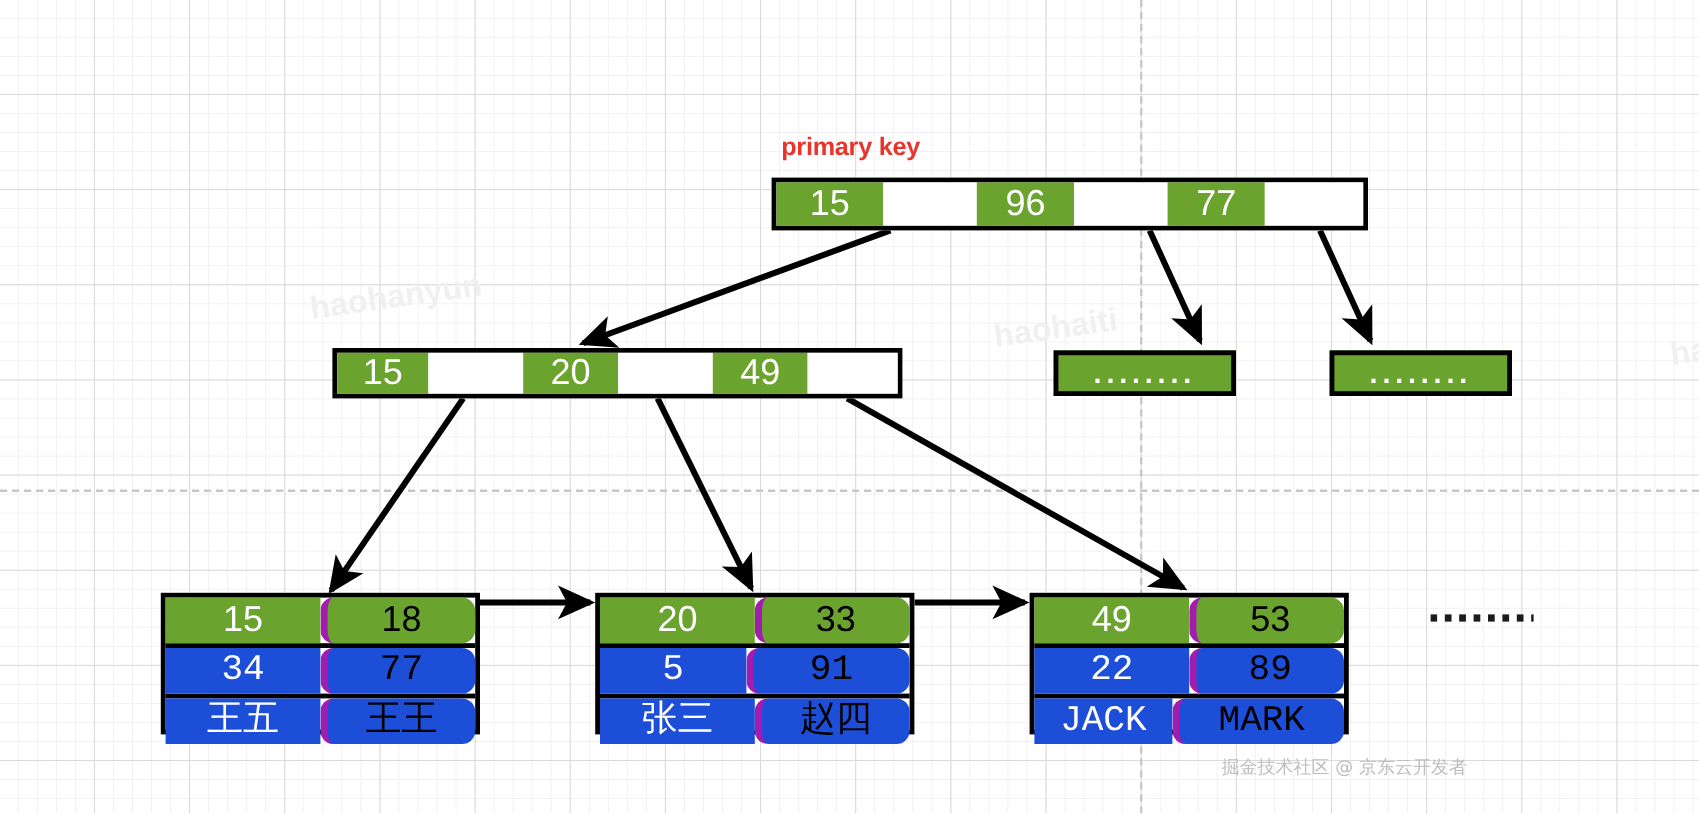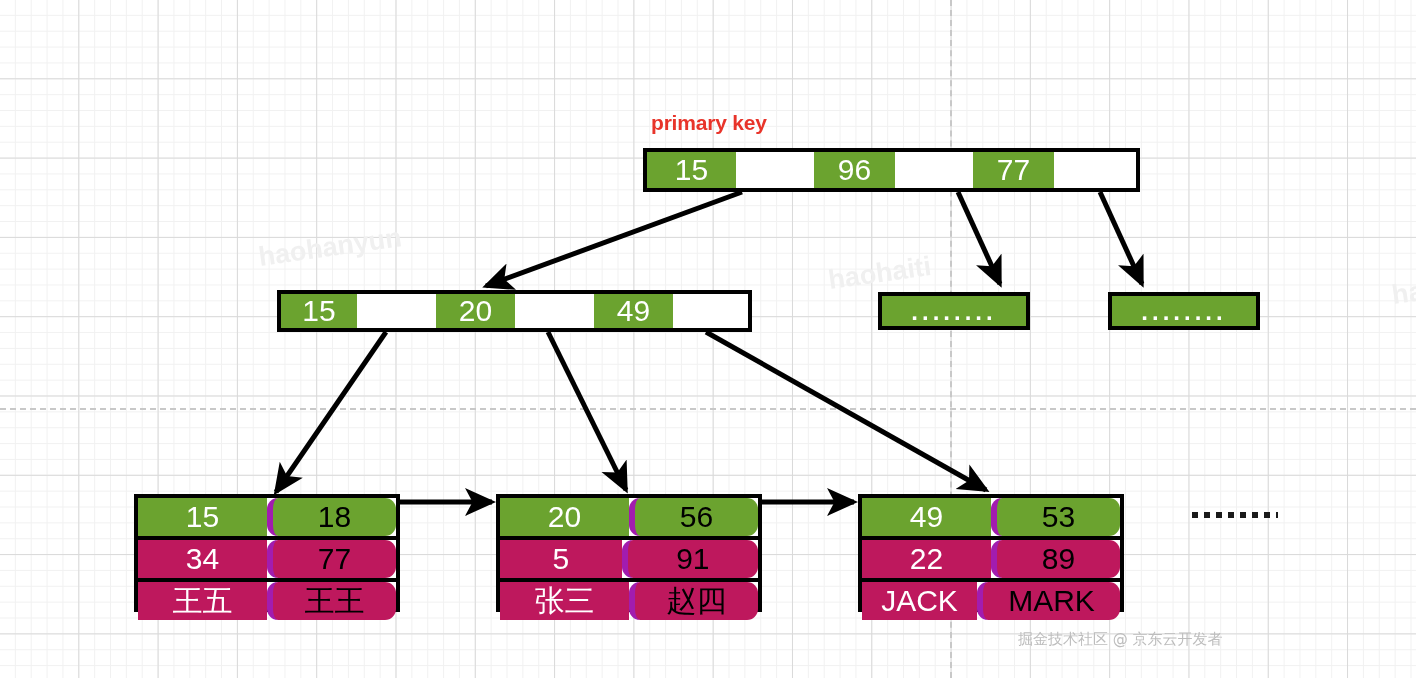--- a/index.html
+++ b/index.html
@@ -150,21 +150,22 @@
     white-space: nowrap;
   }
   .leaf .row .c + .c {
     border-left: 6px solid #a21caf;
     border-radius: 11px;
   }
   .leaf .row.key-row .c {
     background: #6ba32f;
   }
   .leaf .row.data-row .c {
-    background: #be185d;
+    background: #1d4ed8;
+    font-family: Liberation Mono, monospace;
   }
   .leaf .c.faded {
     color: #ffffff;
   }
   .leaf .c.solid {
     color: #000000;
   }
 
   
   #leaf-trail {
@@ -259,21 +260,21 @@
     </div>
     <div class="row data-row">
       <div class="c faded" style="width:129px;">王五</div>
       <div class="c solid" style="width:129px;">王王</div>
     </div>
   </div>
 
   <div class="leaf" style="left:496px; top:494px; width:266px; height:118px;">
     <div class="row key-row">
       <div class="c faded" style="width:129px;">20</div>
-      <div class="c solid" style="width:129px;">56</div>
+      <div class="c solid" style="width:129px;">33</div>
     </div>
     <div class="row data-row">
       <div class="c faded" style="width:129px;">5</div>
       <div class="c solid" style="width:144px;">91</div>
     </div>
     <div class="row data-row">
       <div class="c faded" style="width:129px;">张三</div>
       <div class="c solid" style="width:129px;">赵四</div>
     </div>
   </div>

